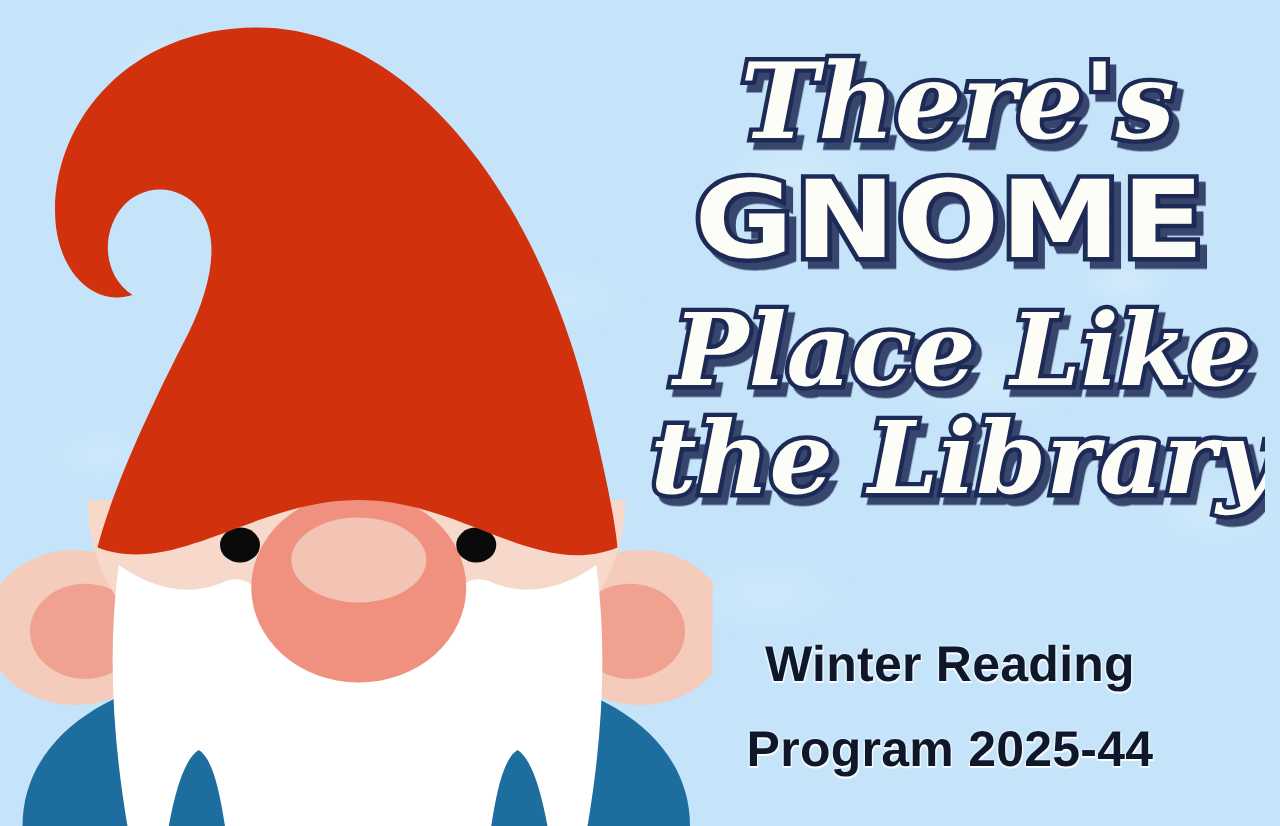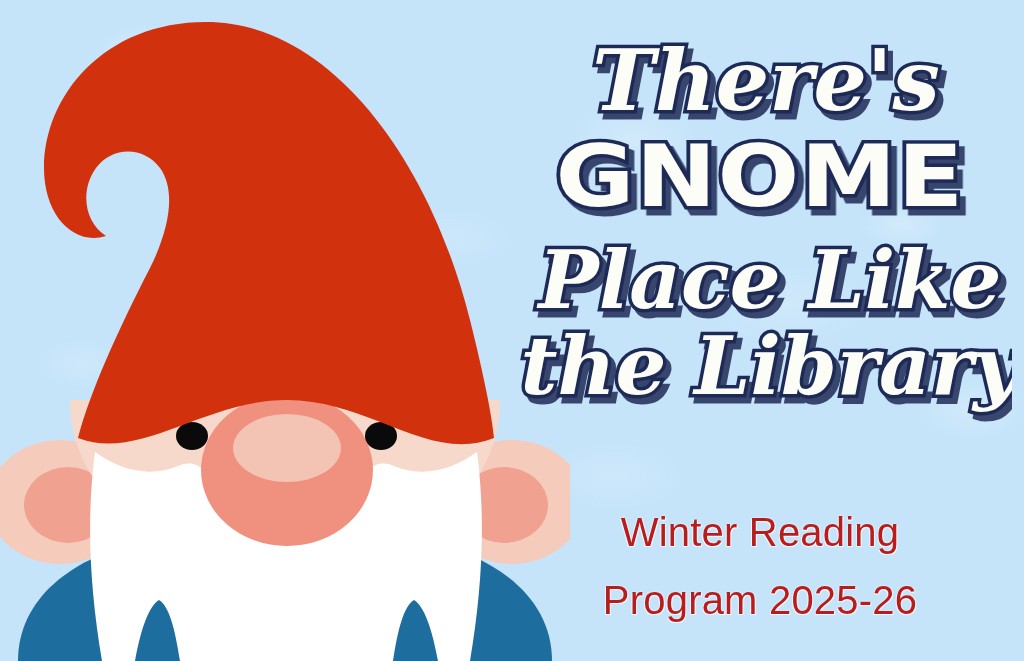--- a/index.html
+++ b/index.html
@@ -59,22 +59,22 @@
     top: 8px;
     width: 504px;
     height: 420px;
   }
   .subhead {
     position: absolute;
     left: 0;
     top: 498px;
     width: 504px;
     text-align: center;
-    color: #b91c1c;
-    font-weight: normal;
+    color: #0f172a;
+    font-weight: bold;
     font-size: 40px;
     line-height: 68px;
     letter-spacing: .2px;
     text-shadow:
       0 0 2px rgba(255,255,255,.9),
       1px 1px 0 rgba(255,255,255,.75),
      -1px 1px 0 rgba(255,255,255,.55);
     white-space: nowrap;
   }
 </style>
@@ -160,17 +160,17 @@
 
       <text x="252" y="198" text-anchor="middle" font-family="'DejaVu Sans', sans-serif" font-size="86" font-weight="bold" letter-spacing="1" fill="#fdfdf8" stroke="#1e2a55" stroke-width="7" paint-order="stroke fill" filter="url(#dropshade)" transform="scale(1.12 1) translate(-27 0)">GNOME</text>
 
       <text x="262" y="300" text-anchor="middle" font-family="'DejaVu Serif', serif" font-size="80" font-weight="bold" font-style="italic" fill="#fdfdf8" stroke="#1e2a55" stroke-width="7" paint-order="stroke fill" filter="url(#dropshade)">Place Like</text>
 
       <text x="262" y="386" text-anchor="middle" font-family="'DejaVu Serif', serif" font-size="80" font-weight="bold" font-style="italic" fill="#fdfdf8" stroke="#1e2a55" stroke-width="7" paint-order="stroke fill" filter="url(#dropshade)">the Library</text>
     </svg>
 
     <div class="subhead">
       <div>Winter Reading</div>
-      <div>Program 2025-26</div>
+      <div>Program 2025-44</div>
     </div>
 
   </div>
 </div>
 
 </body></html>

